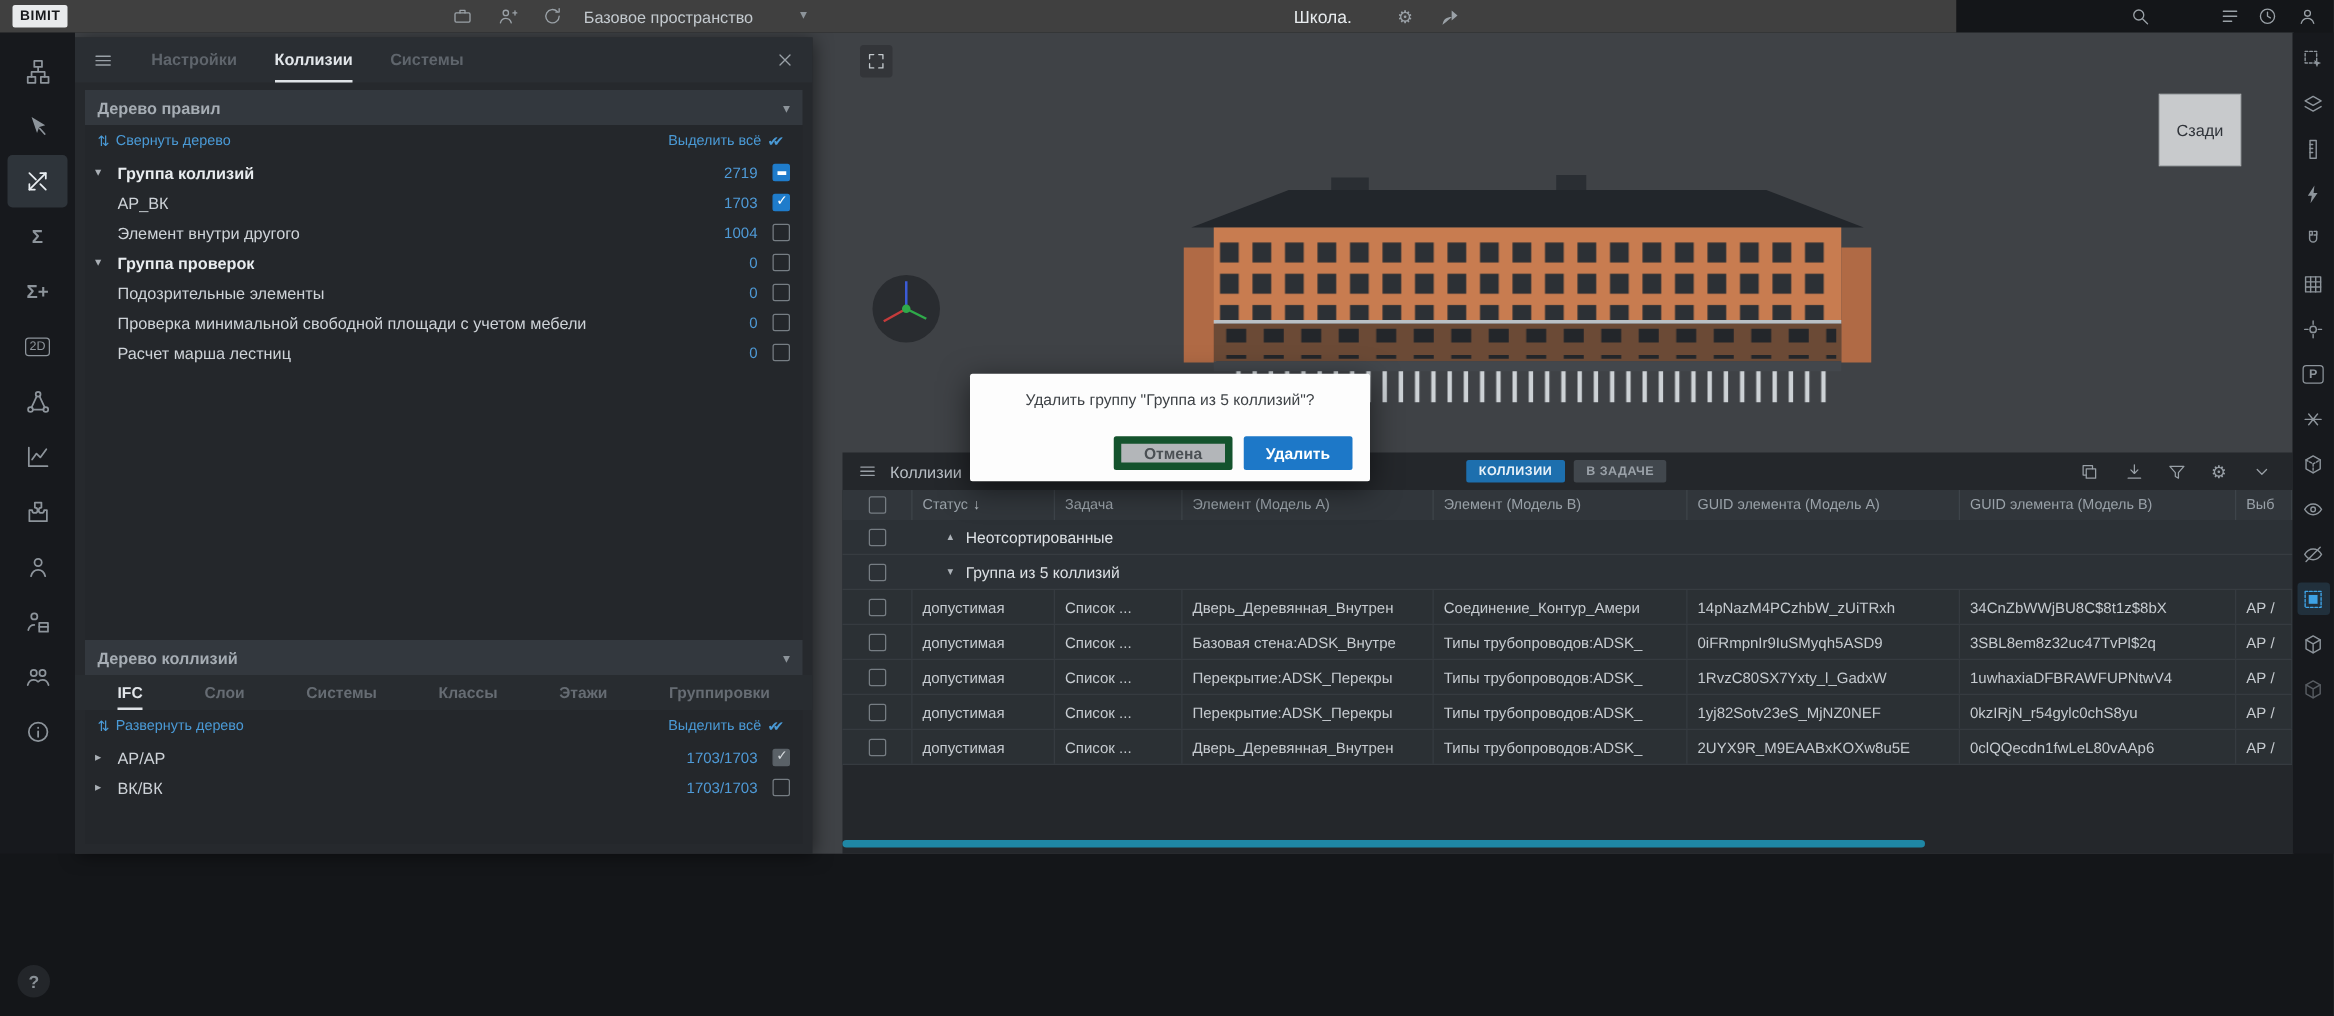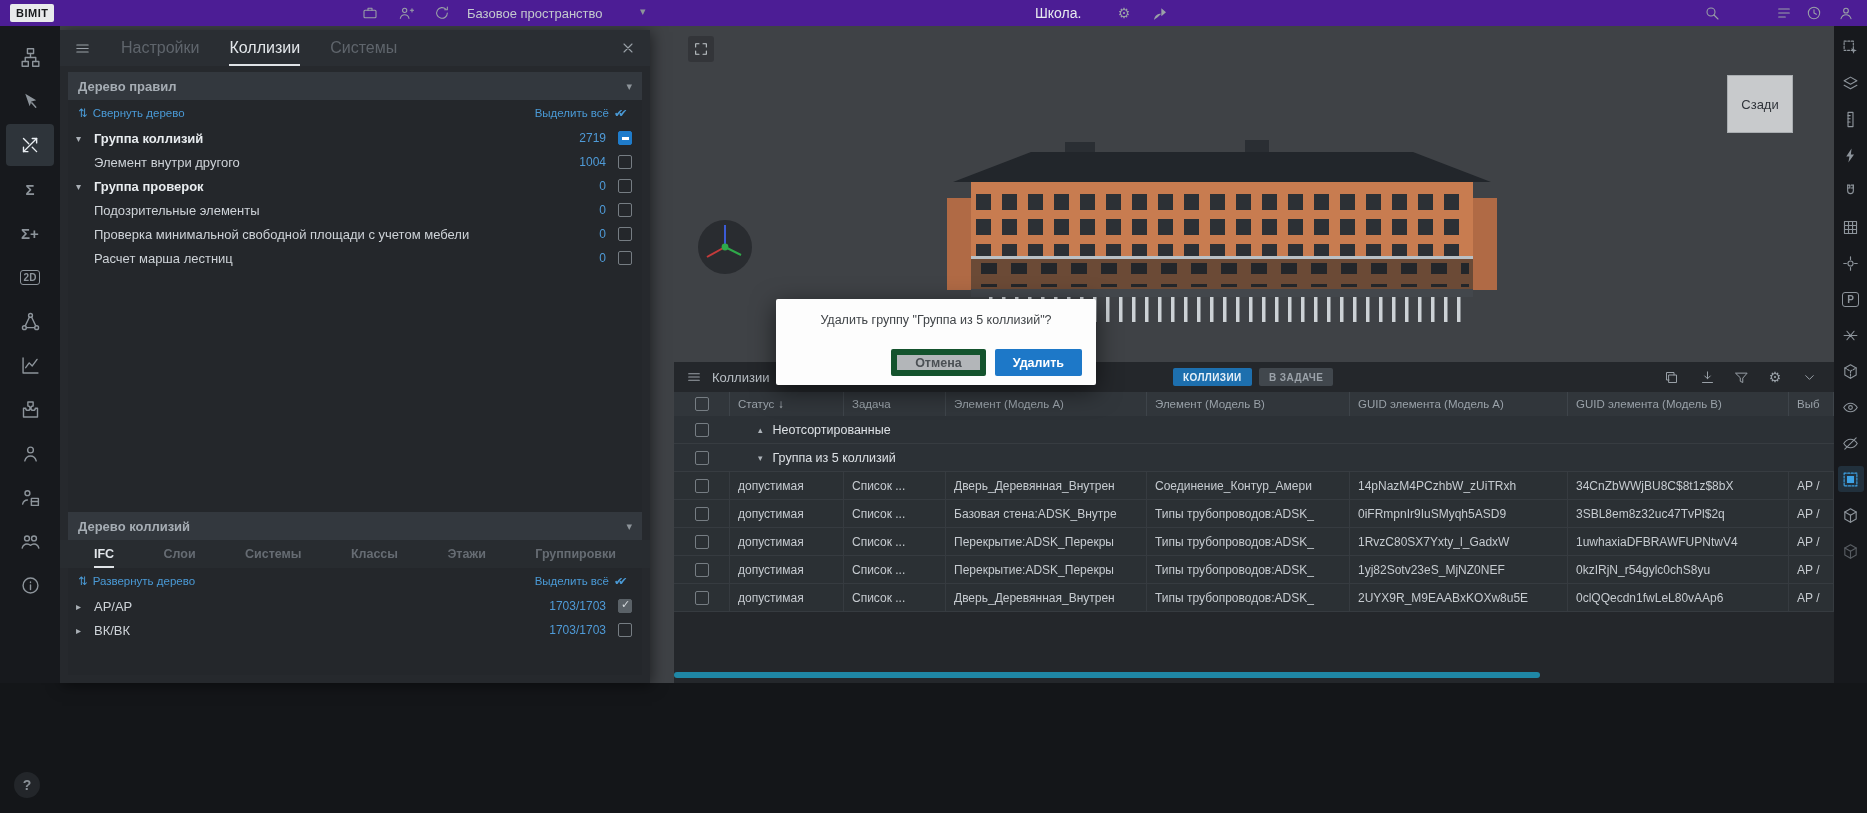--- a/index.html
+++ b/index.html
@@ -1,38 +1,38 @@
 <!DOCTYPE html>
 <html><head>
 <meta charset="utf-8">
 <style>
   html,body{margin:0;padding:0}
   body{width:1867px;height:813px;position:relative;overflow:hidden;
        background:#141619;font-family:"Liberation Sans","DejaVu Sans",sans-serif;color:#c9ced3}
   .ic-svg{fill:none;stroke:currentColor;stroke-width:1.6;stroke-linecap:round;stroke-linejoin:round;display:block}
 
   
-  .topbar{position:absolute;left:0;top:0;width:1867px;height:26px;background:#4c1d95;z-index:40}
+  .topbar{position:absolute;left:0;top:0;width:1565px;height:26px;background:#404040;z-index:40}
   .logo{position:absolute;left:10px;top:4px;height:18px;padding:0 6px;background:#e8eaec;color:#17191c;
         font-weight:bold;font-size:11px;line-height:18px;border-radius:2px;letter-spacing:.5px}
   .tbtn{position:absolute;top:1px;width:24px;height:24px;display:flex;align-items:center;justify-content:center;color:#9aa1a7;cursor:pointer}
   .tbtn svg{width:16px;height:16px}
   .tb-glyph{font-size:14px;line-height:1}
   .ws-label{position:absolute;left:467px;top:6px;font-size:13px;color:#c3c9ce;cursor:pointer}
   .ws-caret{position:absolute;left:640px;top:5px;color:#8d949a;font-size:11px;cursor:pointer}
   .tb-title{position:absolute;left:1035px;top:5px;font-size:14px;color:#e7ebee}
 
   
   .left-rail{position:absolute;left:0;top:26px;width:60px;height:657px;background:#17191d;z-index:30;
              display:flex;flex-direction:column;align-items:center;padding-top:10px;box-sizing:border-box;gap:2px}
   .rail-btn{width:48px;height:42px;display:flex;align-items:center;justify-content:center;color:#8d949b;border-radius:4px;cursor:pointer;flex:none}
   .rail-btn svg{width:21px;height:21px}
   .rail-btn.active{background:#2e343a;color:#e9eef2}
   .rail-glyph{font-size:15px;font-weight:bold}
-  .badge2d{font-size:10px;font-weight:bold;border:1.5px solid currentColor;border-radius:3px;padding:1px 3px}
+  .badge2d{font-size:10px;font-weight:normal;border:1.5px solid currentColor;border-radius:3px;padding:1px 3px}
 
   
   .right-rail{position:absolute;right:0;top:26px;width:33px;height:657px;background:#17191d;z-index:30;
               display:flex;flex-direction:column;align-items:center;padding-top:8px;gap:10px;box-sizing:border-box}
   .rrail-btn{width:26px;height:26px;display:flex;align-items:center;justify-content:center;color:#8d949b;cursor:pointer;border-radius:3px;flex:none}
   .rrail-btn svg{width:17px;height:17px}
   .rrail-btn.active{color:#3ea2e5;background:#21303c}
   .badgeP{font-size:10px;font-weight:bold;border:1.5px solid currentColor;border-radius:3px;padding:1px 4px}
 
   
@@ -64,21 +64,21 @@
   .cbcell{display:flex;align-items:center;justify-content:center;border-right:1px solid transparent}
   .drow{height:27px;background:#2b3034;border-bottom:1px solid #363b40;color:#c6cbd0;font-size:12px}
   .dcell{display:flex;align-items:center;padding:0 8px;border-right:1px solid #363b40;overflow:hidden;white-space:nowrap;box-sizing:border-box}
   .hscroll{position:absolute;left:0;top:310px;width:866px;height:6px;background:#1f87a5;border-radius:3px;cursor:pointer}
 
   
   .left-panel{position:absolute;left:60px;top:30px;width:590px;height:653px;background:#26292d;z-index:10;
               box-shadow:2px 2px 14px rgba(0,0,0,.5);display:flex;flex-direction:column;box-sizing:border-box}
   .lp-tabs{height:36px;display:flex;align-items:center;padding:0 14px;gap:30px;background:#2a2e33;flex:none}
   .lp-burger{color:#9aa1a8;cursor:pointer}
-  .lp-tab{font-size:16px;font-weight:normal;color:#5f656c;cursor:pointer;height:36px;line-height:36px;box-sizing:border-box}
+  .lp-tab{font-size:13px;font-weight:bold;color:#5f656c;cursor:pointer;height:36px;line-height:36px;box-sizing:border-box}
   .lp-tab.active{color:#e2e6ea;border-bottom:2px solid #dfe3e7}
   .lp-close{margin-left:auto;color:#9aa1a8;cursor:pointer}
   .sec-bar{flex:none;height:28px;margin:6px 8px 0;background:#33383e;display:flex;align-items:center;padding:0 10px;
            color:#a6adb4;font-size:13px;font-weight:bold;box-sizing:border-box}
   .sec-bar.second{margin-top:0}
   .sec-caret{margin-left:auto;font-size:11px;color:#8d949a;cursor:pointer}
   .tree{margin:0 8px;background:#24272b;overflow:hidden}
   .tree.rules{flex:none;height:412px}
   .tree.cols{flex:1;margin-bottom:8px}
   .link-row{height:26px;display:flex;align-items:center;padding:0 10px;font-size:11.5px}
@@ -551,20 +551,26 @@
     </div>
 
     <div class="trow bold">
       <span class="caret">▾</span>
       <span class="tlabel">Группа коллизий</span>
       <span class="tcount">2719</span>
       <span class="cb" data-state="indeterminate"></span>
     </div>
     <div class="trow">
       <span class="caret"></span>
+      <span class="tlabel">АР_ВК</span>
+      <span class="tcount">1703</span>
+      <span class="cb" data-state="checked"></span>
+    </div>
+    <div class="trow">
+      <span class="caret"></span>
       <span class="tlabel">Элемент внутри другого</span>
       <span class="tcount">1004</span>
       <span class="cb" data-state="unchecked"></span>
     </div>
     <div class="trow bold">
       <span class="caret">▾</span>
       <span class="tlabel">Группа проверок</span>
       <span class="tcount">0</span>
       <span class="cb" data-state="unchecked"></span>
     </div>

